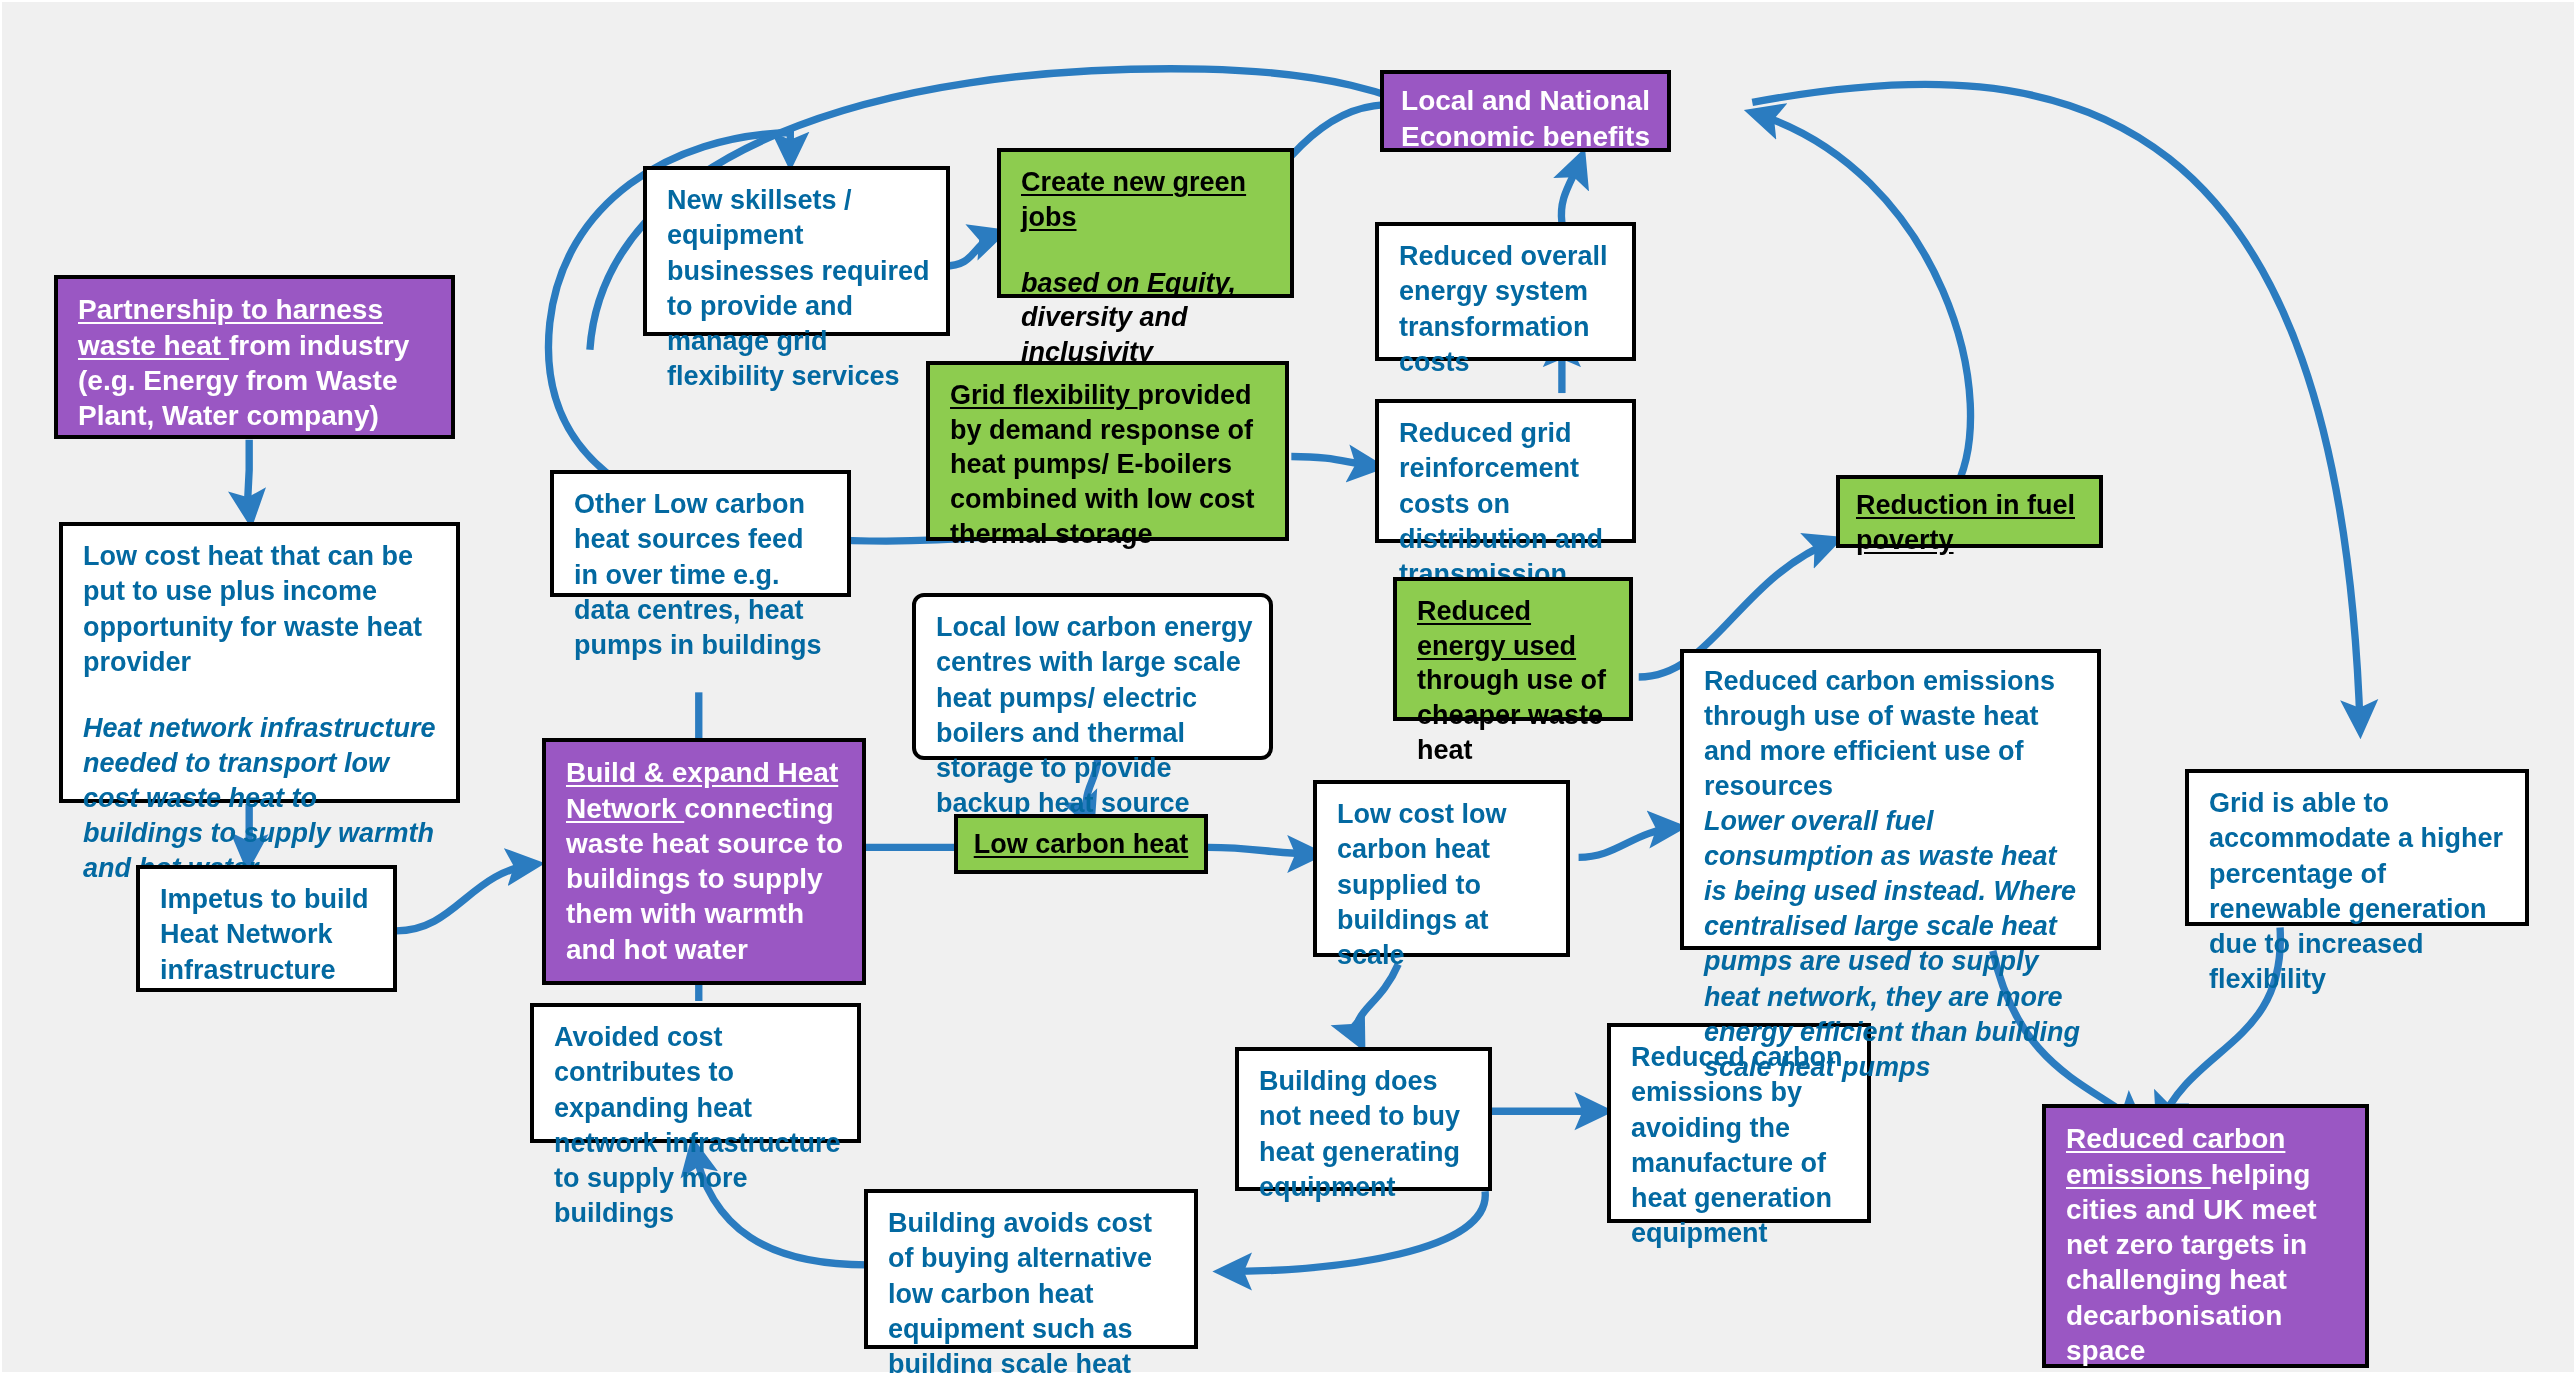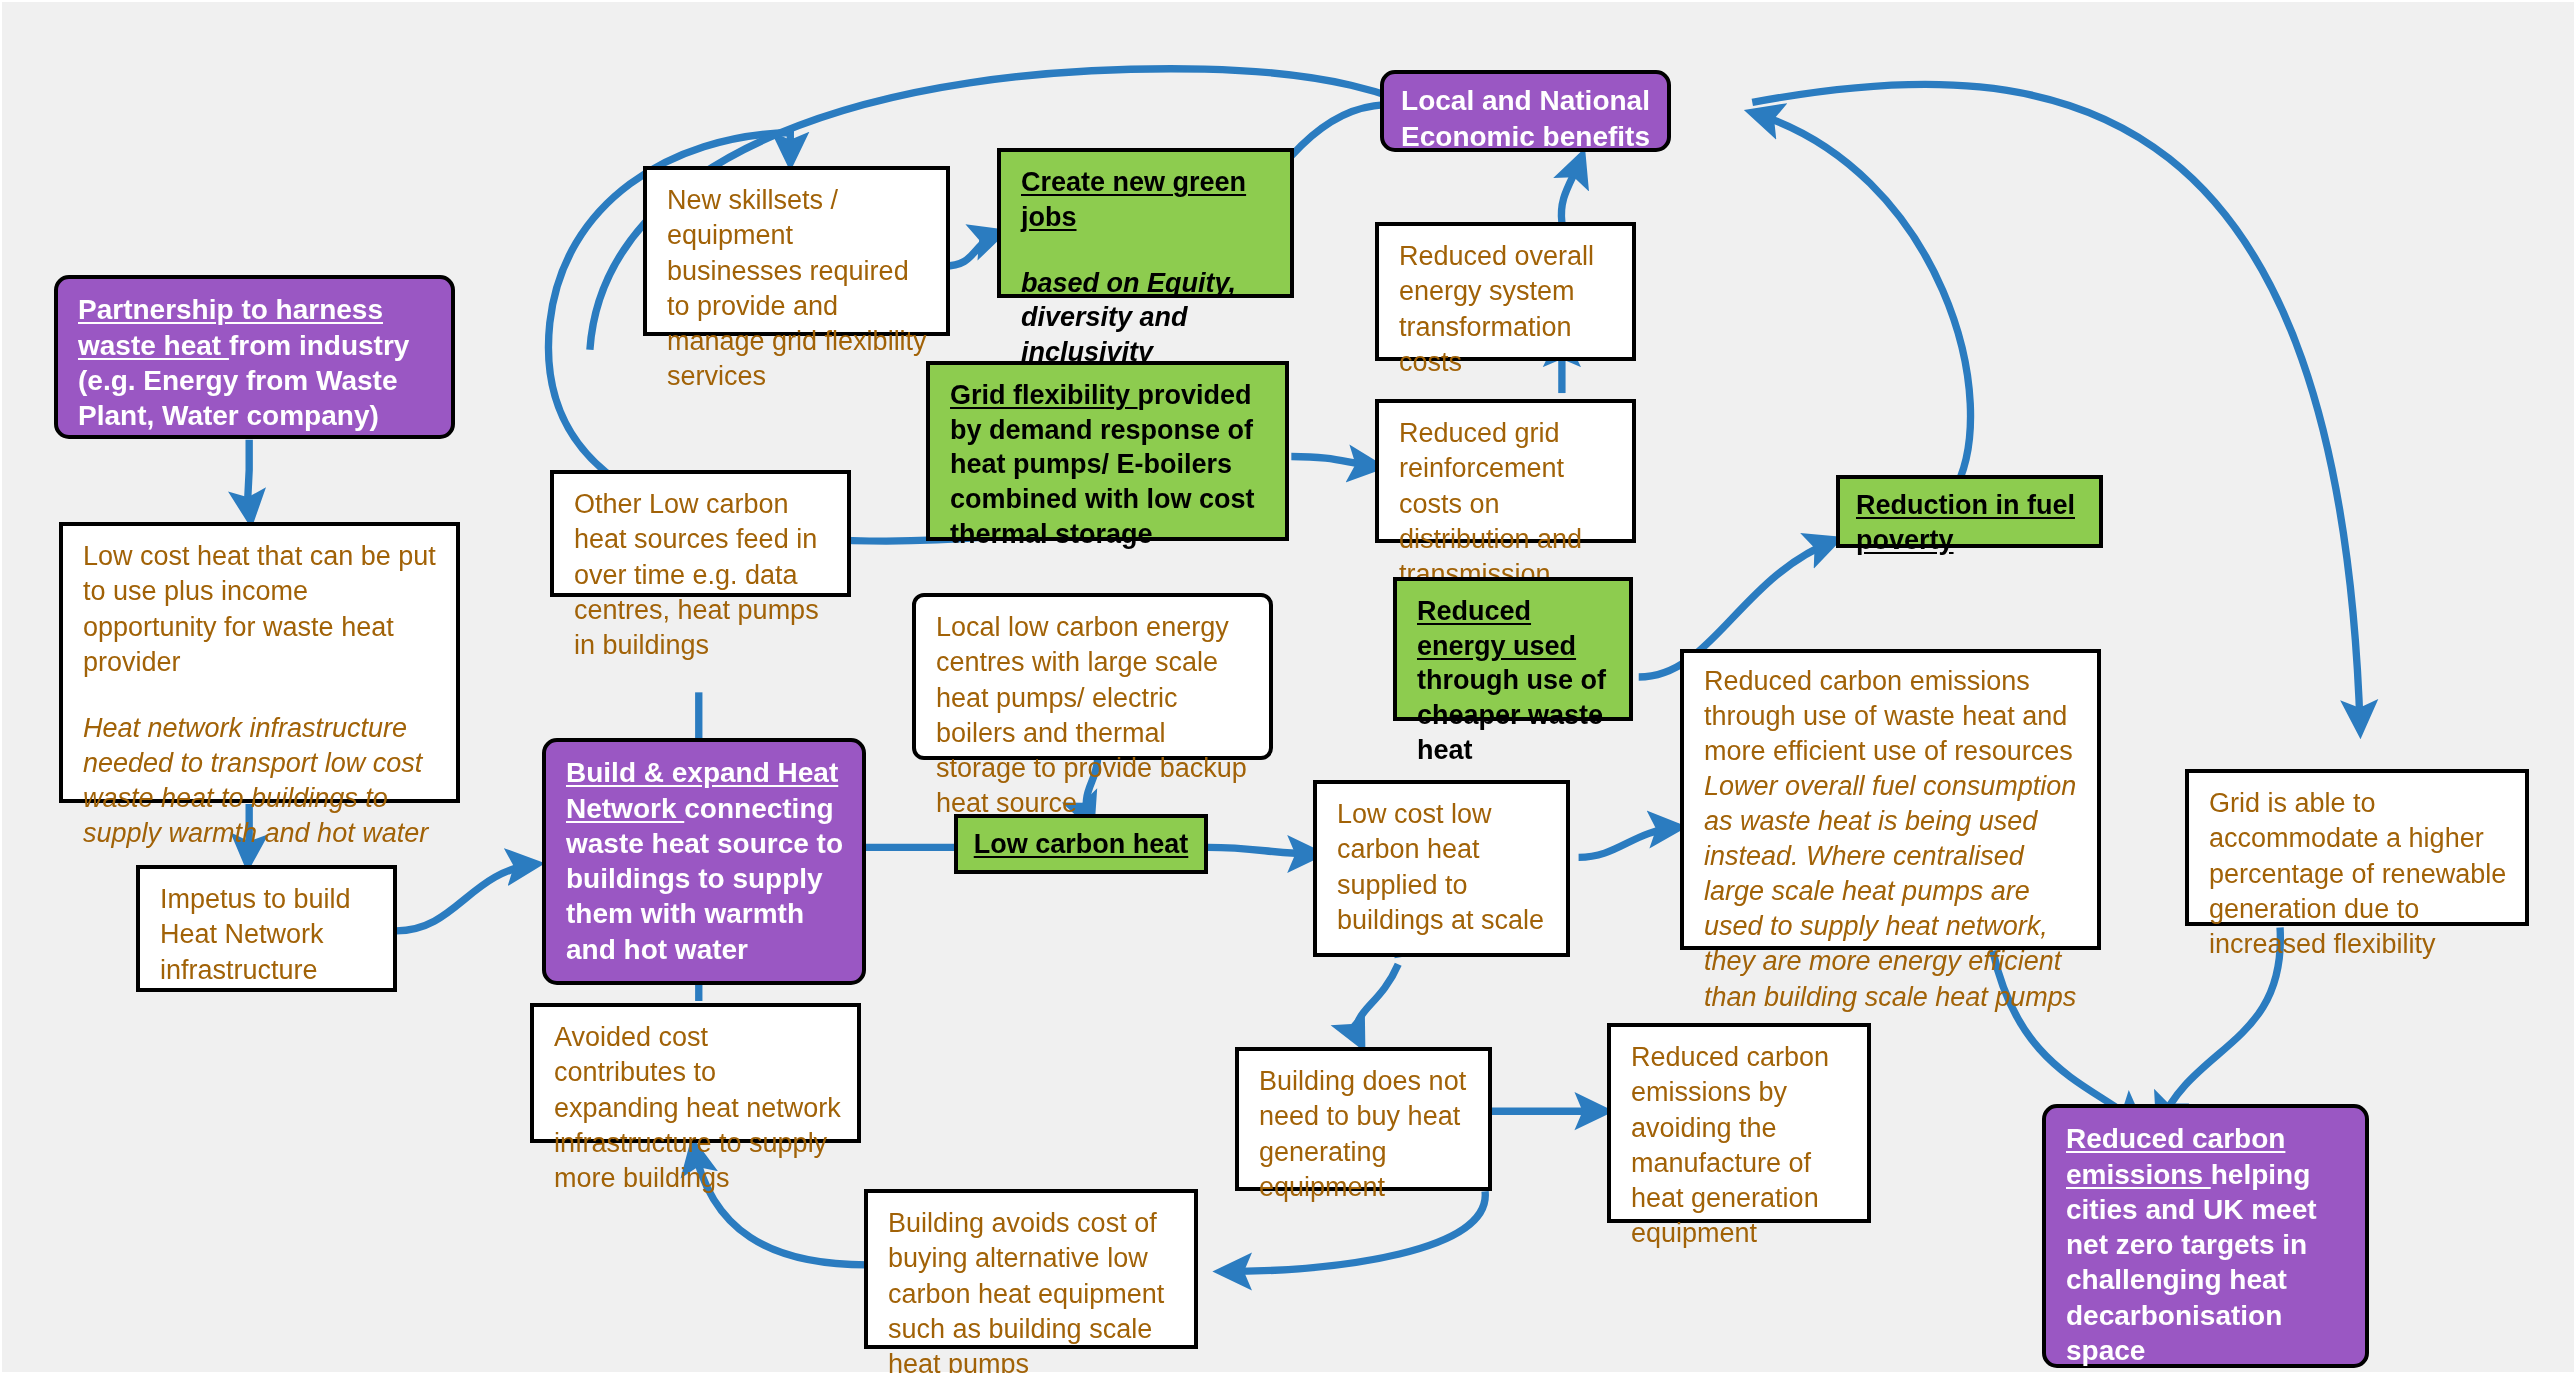--- a/index.html
+++ b/index.html
@@ -31,32 +31,31 @@
     z-index:2;
     display:block;
     padding:13.4px 16px 13.4px 20px;
     line-height:1.30;
     color:#000000;
   }
   .node p{margin:0;}
   .node p.gap{height:1.15em;}
   .plain{
     font-size:27px;
-    font-weight:400;
+    font-weight:700;
     background:#ffffff;
-    color:#a16207;
+    color:#0369a1;
   }
   .plain .ital{font-style:italic;}
   .purple{
     background:#9a57c3;
     color:#ffffff;
     font-size:28px;
     font-weight:bold;
     line-height:1.26;
-    border-radius:15px;
   }
   .green{
     background:#8dcc4f;
     color:#000000;
     font-size:27px;
     font-weight:bold;
     line-height:1.28;
   }
   .green .ital{font-style:italic;}
   .u{text-decoration:underline;text-underline-offset:2.7px;}

